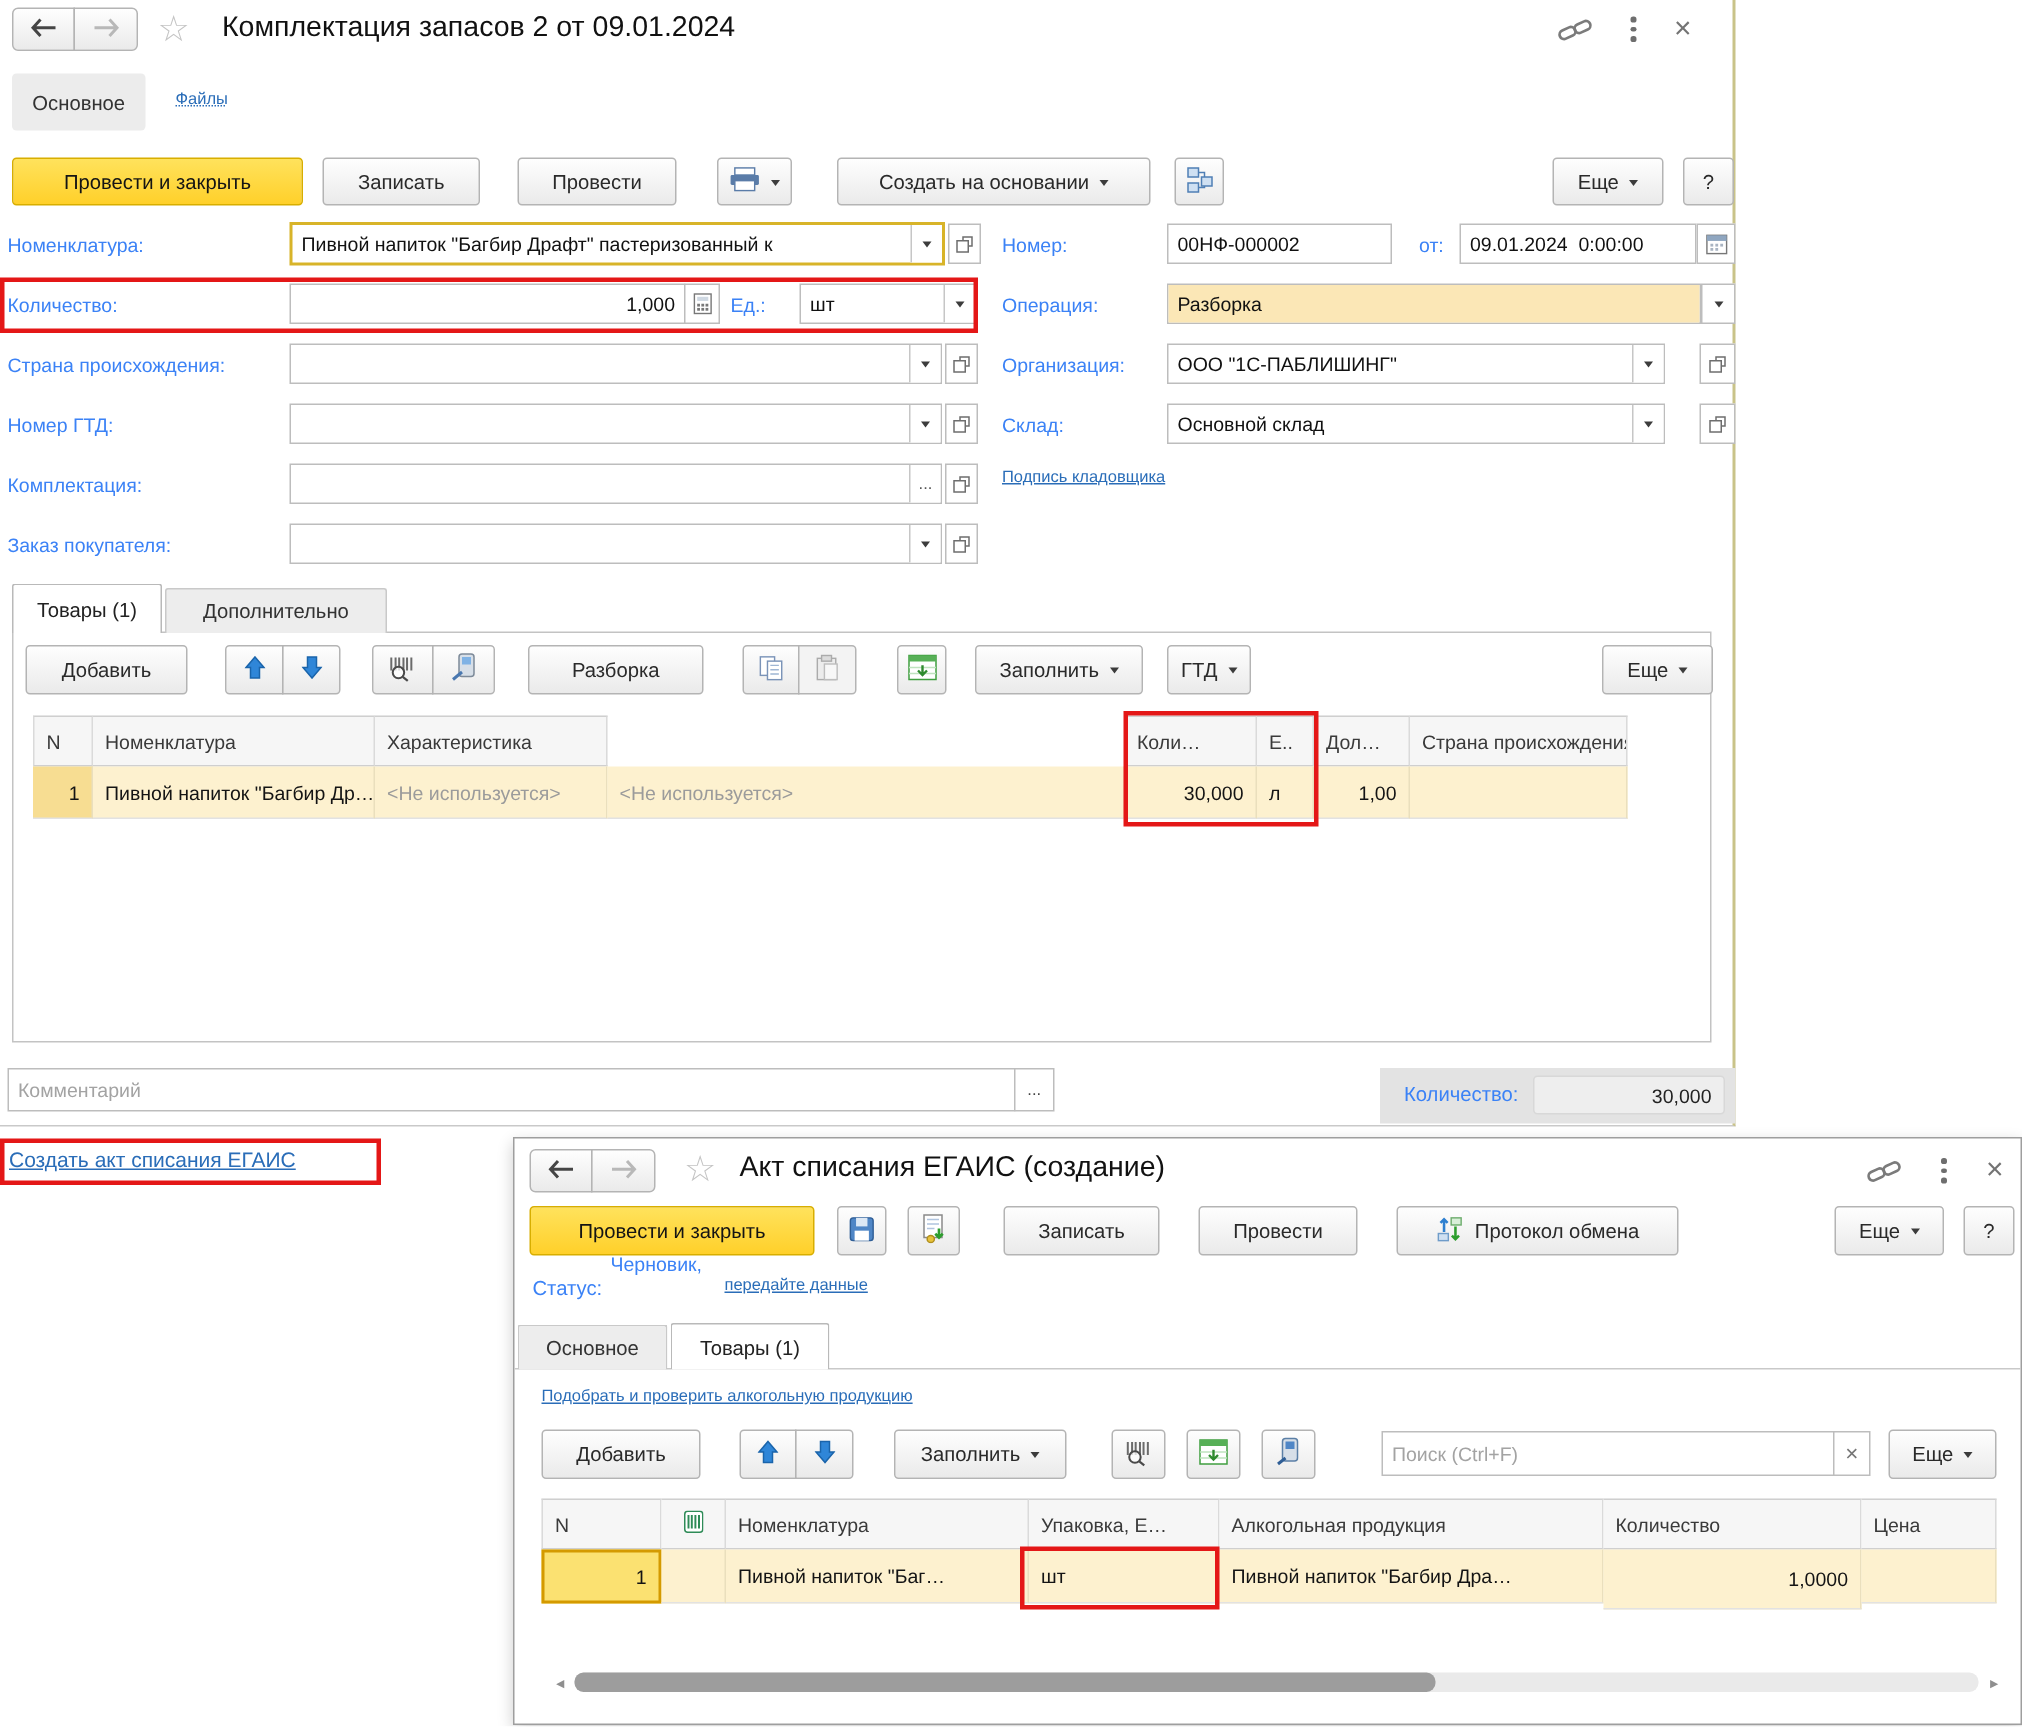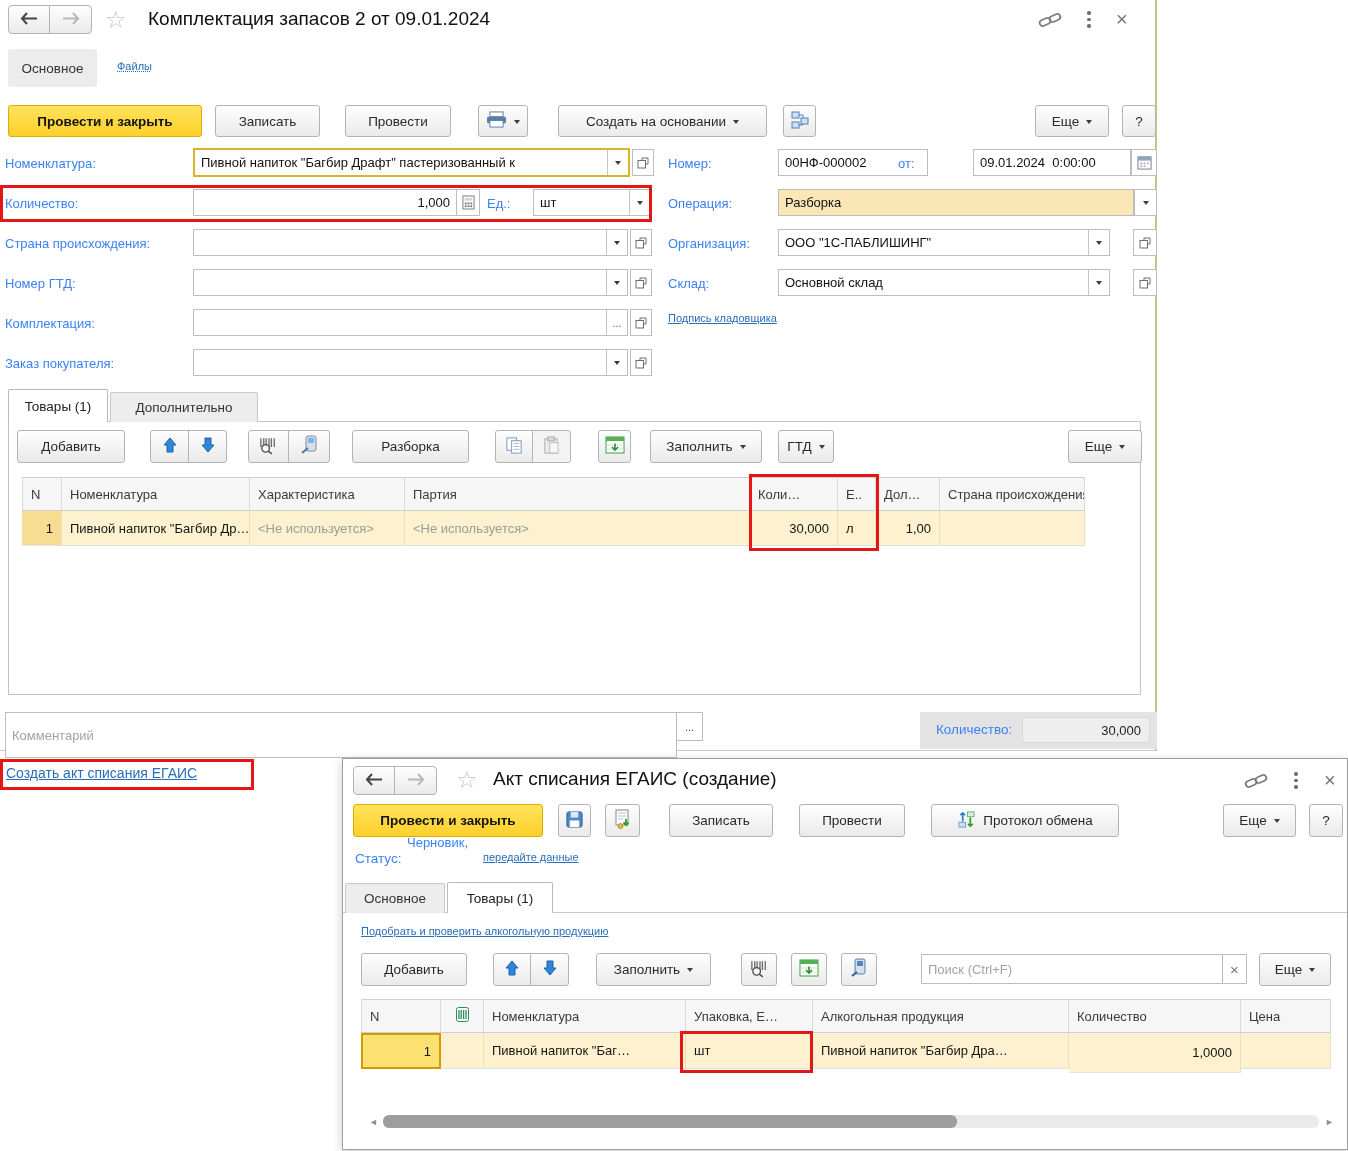--- a/index.html
+++ b/index.html
@@ -3,21 +3,21 @@
 <meta charset="utf-8">
 <style>
   *{box-sizing:border-box;margin:0;padding:0}
   body{background:#fff;font-family:"Liberation Sans",sans-serif}
   #stage{position:relative;width:1348px;height:1151px;background:#fff;overflow:hidden}
   .abs{position:absolute}
   .win{position:absolute;background:#fff}
   .b{position:absolute;display:flex;align-items:center;justify-content:center;gap:7px;
      border:1px solid #b4b4b4;border-radius:3px;background:linear-gradient(#fefefe,#eaeaea);
      font-size:13.5px;color:#2a2a2a;white-space:nowrap;cursor:default}
-  .by{background:linear-gradient(#ffe25c,#ffd02a);border-color:#d8ae00;font-weight:700;color:#141414}
+  .by{background:linear-gradient(#ffe25c,#ffd02a);border-color:#d8ae00;font-weight:400;color:#141414}
   .bdis{background:#f3f3f3}
   .lbl{position:absolute;font-size:13px;color:#3b82f6;white-space:nowrap}
   .lnk{position:absolute;font-size:11px;color:#2a6db8;text-decoration:underline;white-space:nowrap;cursor:pointer}
   .lnkdot{text-decoration-style:dotted}
   .fld{position:absolute;display:flex;align-items:stretch;border:1px solid #bdbdbd;background:#fff;height:27px}
   .fld input{flex:1;min-width:0;border:0;outline:0;background:transparent;padding:0 6px;
      font:13px "Liberation Sans",sans-serif;color:#111}
   .fld input::placeholder{color:#a3a3a3}
   .dd{width:21px;border-left:1px solid #c6c6c6;display:flex;align-items:center;justify-content:center;background:#fff;font-size:11px;color:#555}
   .crt{width:0;height:0;border:3.5px solid transparent;border-top:4.5px solid #3c3c3c;margin-top:4px}
@@ -121,21 +121,21 @@
     <div class="sq" style="left:632px;top:149px;width:22px">
       <svg width="12" height="12" viewBox="0 0 12 12">
           <rect x="1" y="3.5" width="7.5" height="7.5" fill="#fff" stroke="#6e6e6e"></rect>
           <path d="M5 3.5V1h6v6H8.5" fill="none" stroke="#6e6e6e"></path>
         </svg>
     </div>
     <div class="lbl" style="left:668px;top:156px">Номер:</div>
     <div class="fld" style="left:778px;top:149px;width:150px">
       <input value="00НФ-000002" style="">
     </div>
-    <div class="lbl" style="left:898px;top:156px">от:</div>
+    <div class="lbl" style="left:946px;top:156px">от:</div>
     <div class="fld" style="left:973px;top:149px;width:158px">
       <input value="09.01.2024  0:00:00" style="">
     </div>
     <div class="sq" style="left:1131px;top:149px;width:26px">
       <svg width="15" height="15" viewBox="0 0 16 16">
           <rect x="1" y="2" width="14" height="13" fill="#fff" stroke="#777"></rect>
           <rect x="1" y="2" width="14" height="4" fill="#8fa6c0"></rect>
           <g fill="#a9b4c2">
             <rect x="3.5" y="8" width="2" height="2"></rect>
             <rect x="7" y="8" width="2" height="2"></rect>
@@ -323,41 +323,40 @@
       <span class="crt"></span>
     </div>
     <div class="b" style="left:1068px;top:430px;width:74px;height:33px;z-index:4">
       <span>Еще</span>
       <span class="crt"></span>
     </div>
 
     <div class="th" style="left:22px;top:477px;width:40px;border-left:1px solid #dadada;z-index:2">N</div>
     <div class="th" style="left:62px;top:477px;width:188px;z-index:2">Номенклатура</div>
     <div class="th" style="left:250px;top:477px;width:155px;z-index:2">Характеристика</div>
-    <div class="th" style="left:405px;top:477px;width:345px;z-index:2">Партия</div>
     <div class="th" style="left:750px;top:477px;width:88px;z-index:2">Коли…</div>
     <div class="th" style="left:838px;top:477px;width:38px;z-index:2">Е..</div>
     <div class="th" style="left:876px;top:477px;width:64px;z-index:2">Дол…</div>
     <div class="th" style="left:940px;top:477px;width:145px;z-index:2">Страна происхождения</div>
 
     <div class="td num" style="left:22px;top:511px;width:40px;background:#f7dd92;z-index:2">1</div>
     <div class="td" style="left:62px;top:511px;width:188px;z-index:2">Пивной напиток "Багбир Др…</div>
     <div class="td mut" style="left:250px;top:511px;width:155px;z-index:2">&lt;Не используется&gt;</div>
     <div class="td mut" style="left:405px;top:511px;width:345px;z-index:2">&lt;Не используется&gt;</div>
     <div class="td num" style="left:750px;top:511px;width:88px;z-index:2">30,000</div>
     <div class="td" style="left:838px;top:511px;width:38px;z-index:2">л</div>
     <div class="td num" style="left:876px;top:511px;width:64px;z-index:2">1,00</div>
     <div class="td" style="left:940px;top:511px;width:145px;z-index:2"></div>
 
     <span class="sba" style="left:30px;top:675px">◄</span>
     <div class="sbt" style="left:44px;top:672px;width:1084px"></div>
     <div class="sbh" style="left:44px;top:672px;width:656px"></div>
     <span class="sba" style="left:1131px;top:675px">►</span>
 
-    <div class="fld" style="left:5px;top:712px;width:672px;height:46px">
+    <div class="fld" style="left:5px;top:712px;width:672px;height:29px">
       <input placeholder="Комментарий" style="">
     </div>
     <div class="sq" style="left:676px;top:712px;width:27px;height:29px">...</div>
     <div class="abs" style="left:920px;top:712px;width:237px;height:37px;background:#e3e3e3"></div>
     <div class="lbl" style="left:936px;top:722px;font-size:13.5px">Количество:</div>
     <div class="grayval" style="left:1022px;top:717px;width:128px;height:26px">30,000</div>
   </div>
 
   <a class="lnk" style="left:6px;top:765px;font-size:14px">Создать акт списания ЕГАИС</a>
 

